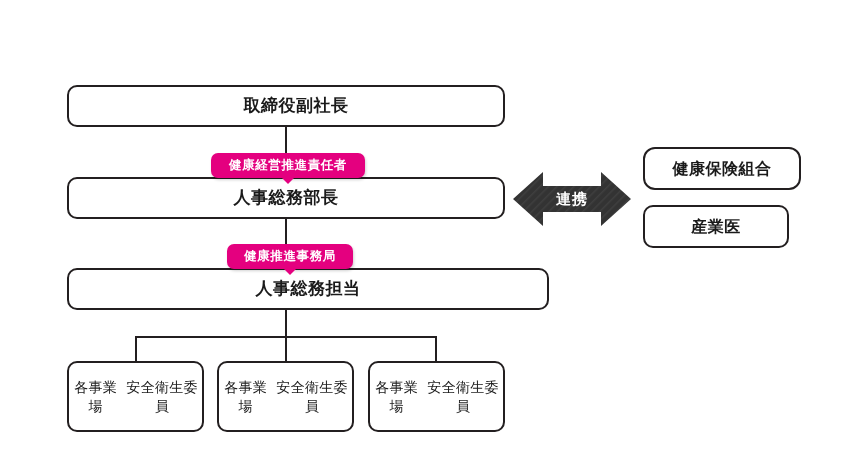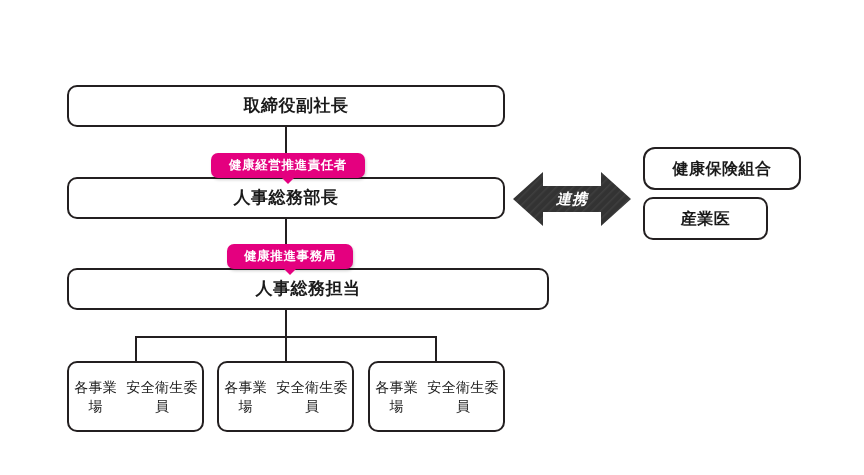--- a/index.html
+++ b/index.html
@@ -155,36 +155,36 @@
       <br>
     <span class="leaf-text">安全衛生委員</span>
   </div>
 
   <div class="node node-leaf" style="left:368px; top:361px; width:137px; height:71px;">
     <span class="leaf-text">各事業場</span>
       <br>
     <span class="leaf-text">安全衛生委員</span>
   </div>
 
-  <div class="arrow-wrap" style="left:513px; top:170px; width:118px; height:58px;font-style:italic;">
+  <div class="arrow-wrap" style="left:513px; top:170px; width:118px; height:58px;">
     <svg width="118" height="58" viewBox="0 0 118 58" xmlns="http://www.w3.org/2000/svg">
       <defs>
         <pattern id="hatch" width="6" height="6" patternTransform="rotate(45)" patternUnits="userSpaceOnUse">
           <rect width="6" height="6" fill="#333333"></rect>
           <line x1="0" y1="0" x2="0" y2="6" stroke="#3f3f3f" stroke-width="3"></line>
         </pattern>
       </defs>
       <polygon points="0,29 30,2 30,16 88,16 88,2 118,29 88,56 88,42 30,42 30,56" fill="url(#hatch)"></polygon>
     </svg>
     <div class="arrow-label">
       <span>連携</span>
     </div>
   </div>
 
   <div class="node node-side" style="left:643px; top:147px; width:158px; height:43px;border-radius:12px;">
     <span>健康保険組合</span>
   </div>
 
-  <div class="node node-side" style="left:643px; top:197px; width:125px; height:43px;">
+  <div class="node node-side" style="left:643px; top:205px; width:146px; height:43px;">
     <span>産業医</span>
   </div>
 
 </div>
 
 </body></html>

